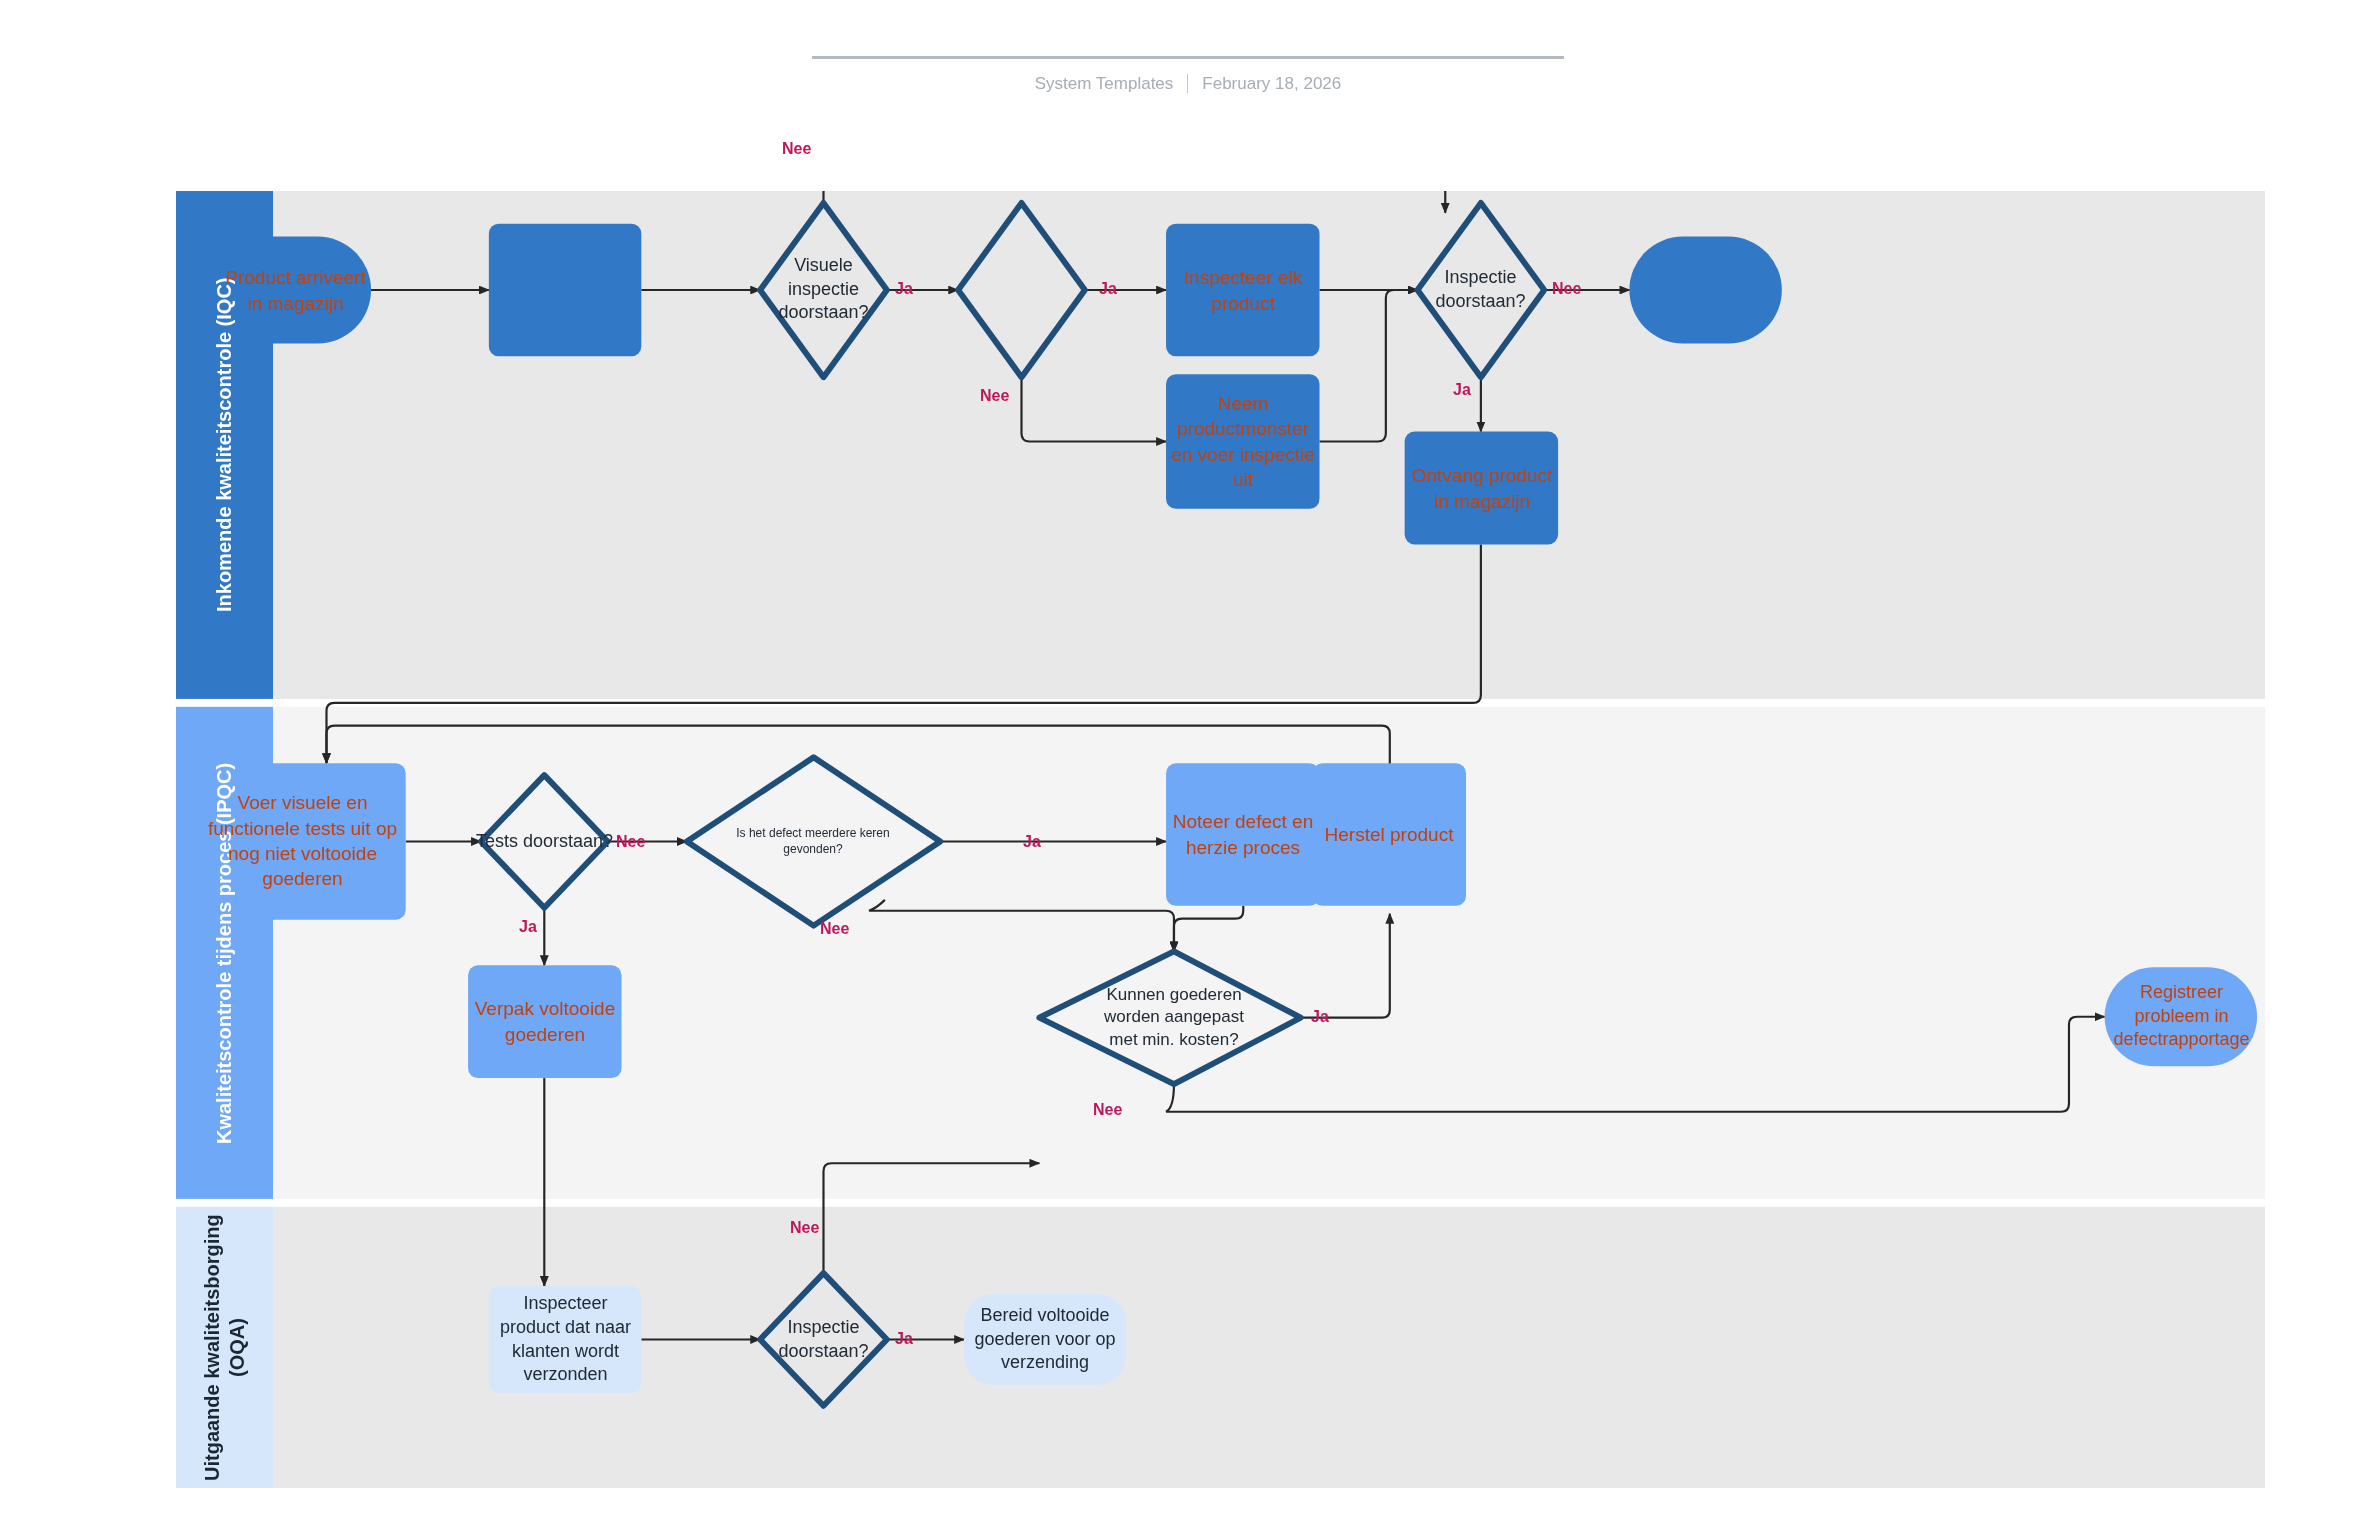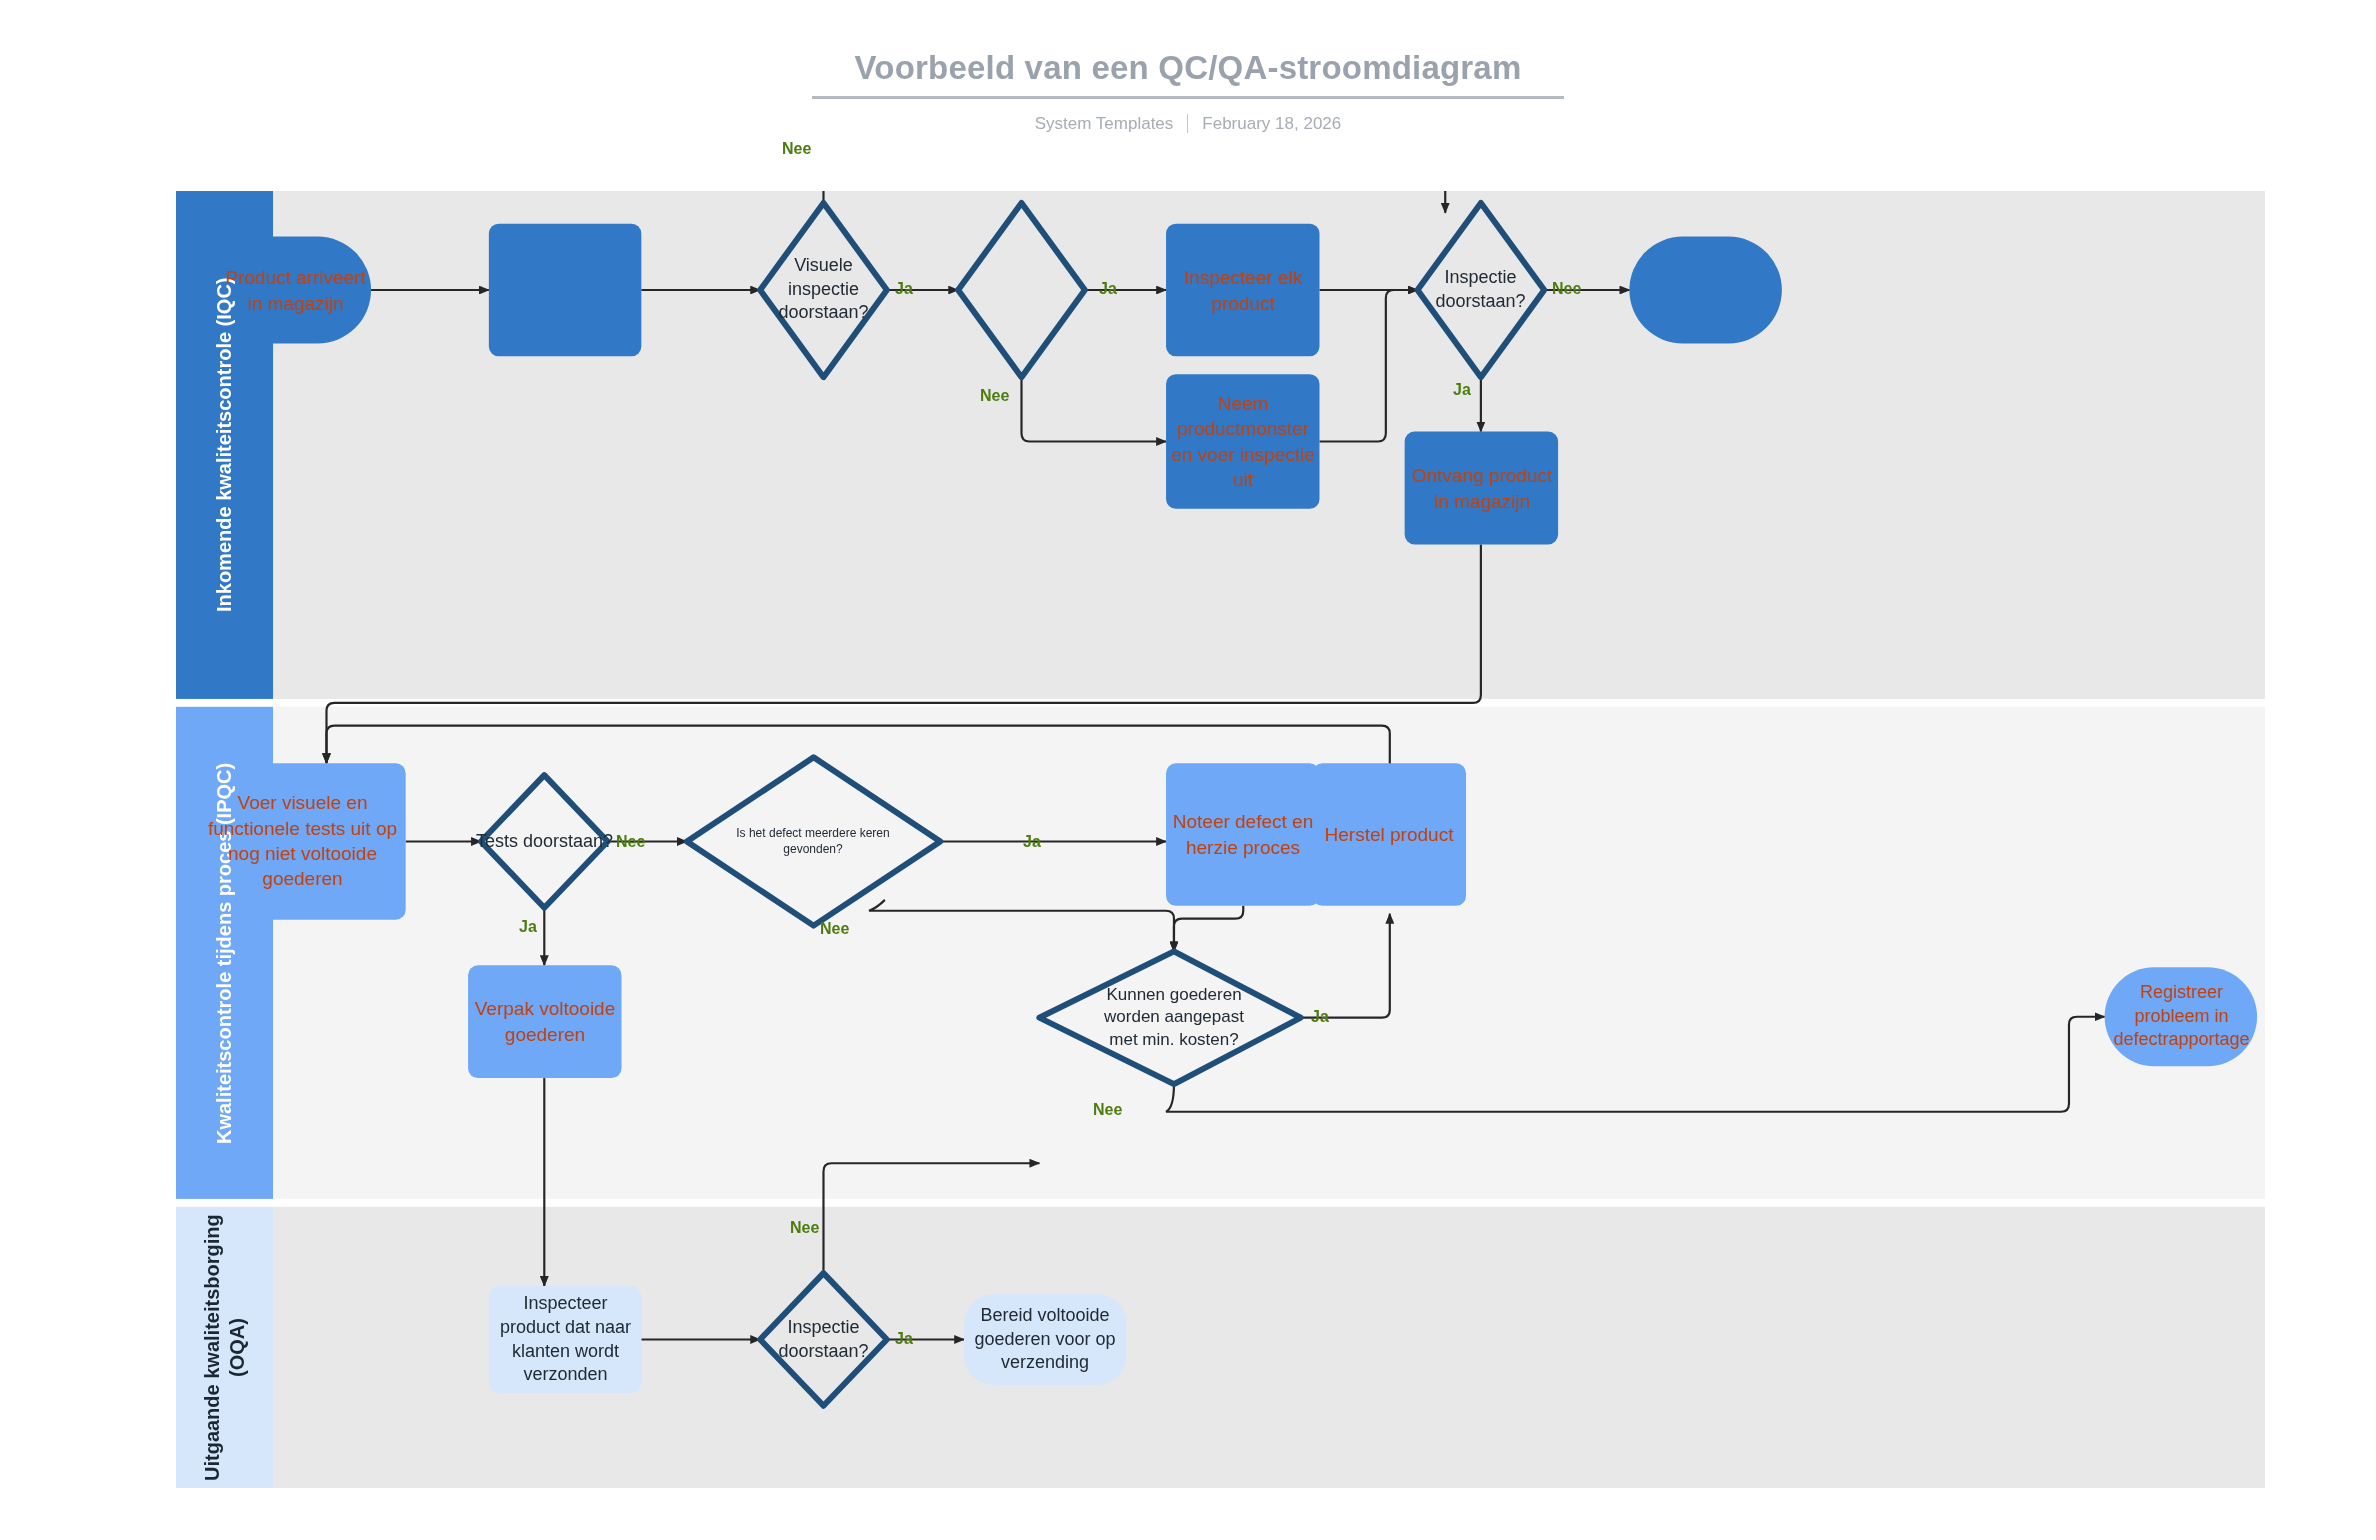--- a/index.html
+++ b/index.html
@@ -23,30 +23,29 @@
     writing-mode:vertical-rl;transform:rotate(180deg);font-weight:bold;text-align:center;line-height:1.25;}
   .lane1-label{left:0px;top:0px;width:97px;height:508px;font-size:20px;color:#ffffff;}
   .lane2-label{left:0px;top:516px;width:97px;height:492px;font-size:20px;color:#ffffff;}
   .lane3-label{left:0px;top:1016px;width:97px;height:281px;font-size:20px;color:#1b2733;}
 
   
   .nlabel{position:absolute;display:flex;align-items:center;justify-content:center;text-align:center;
     line-height:1.33;pointer-events:none;}
   .nlabel.dark{color:#212b36;}
   .nlabel.light{color:#c2410c;}
-  .edge-label{position:absolute;font-size:16px;font-weight:bold;color:#4d7c0f;white-space:nowrap;}
+  .edge-label{position:absolute;font-size:16px;font-weight:bold;color:#be185d;white-space:nowrap;}
 </style>
 </head>
 <body>
 
 <div class="page">
 
   <div class="header">
     <div class="title-wrap">
-      <div class="doc-title">Voorbeeld van een QC/QA-stroomdiagram</div>
       <div class="title-rule"></div>
       <div class="subline">
         <span>System Templates</span>
         <span class="divider"></span>
         <span>February 18, 2026</span>
       </div>
     </div>
   </div>
 
   <div class="diagram">

